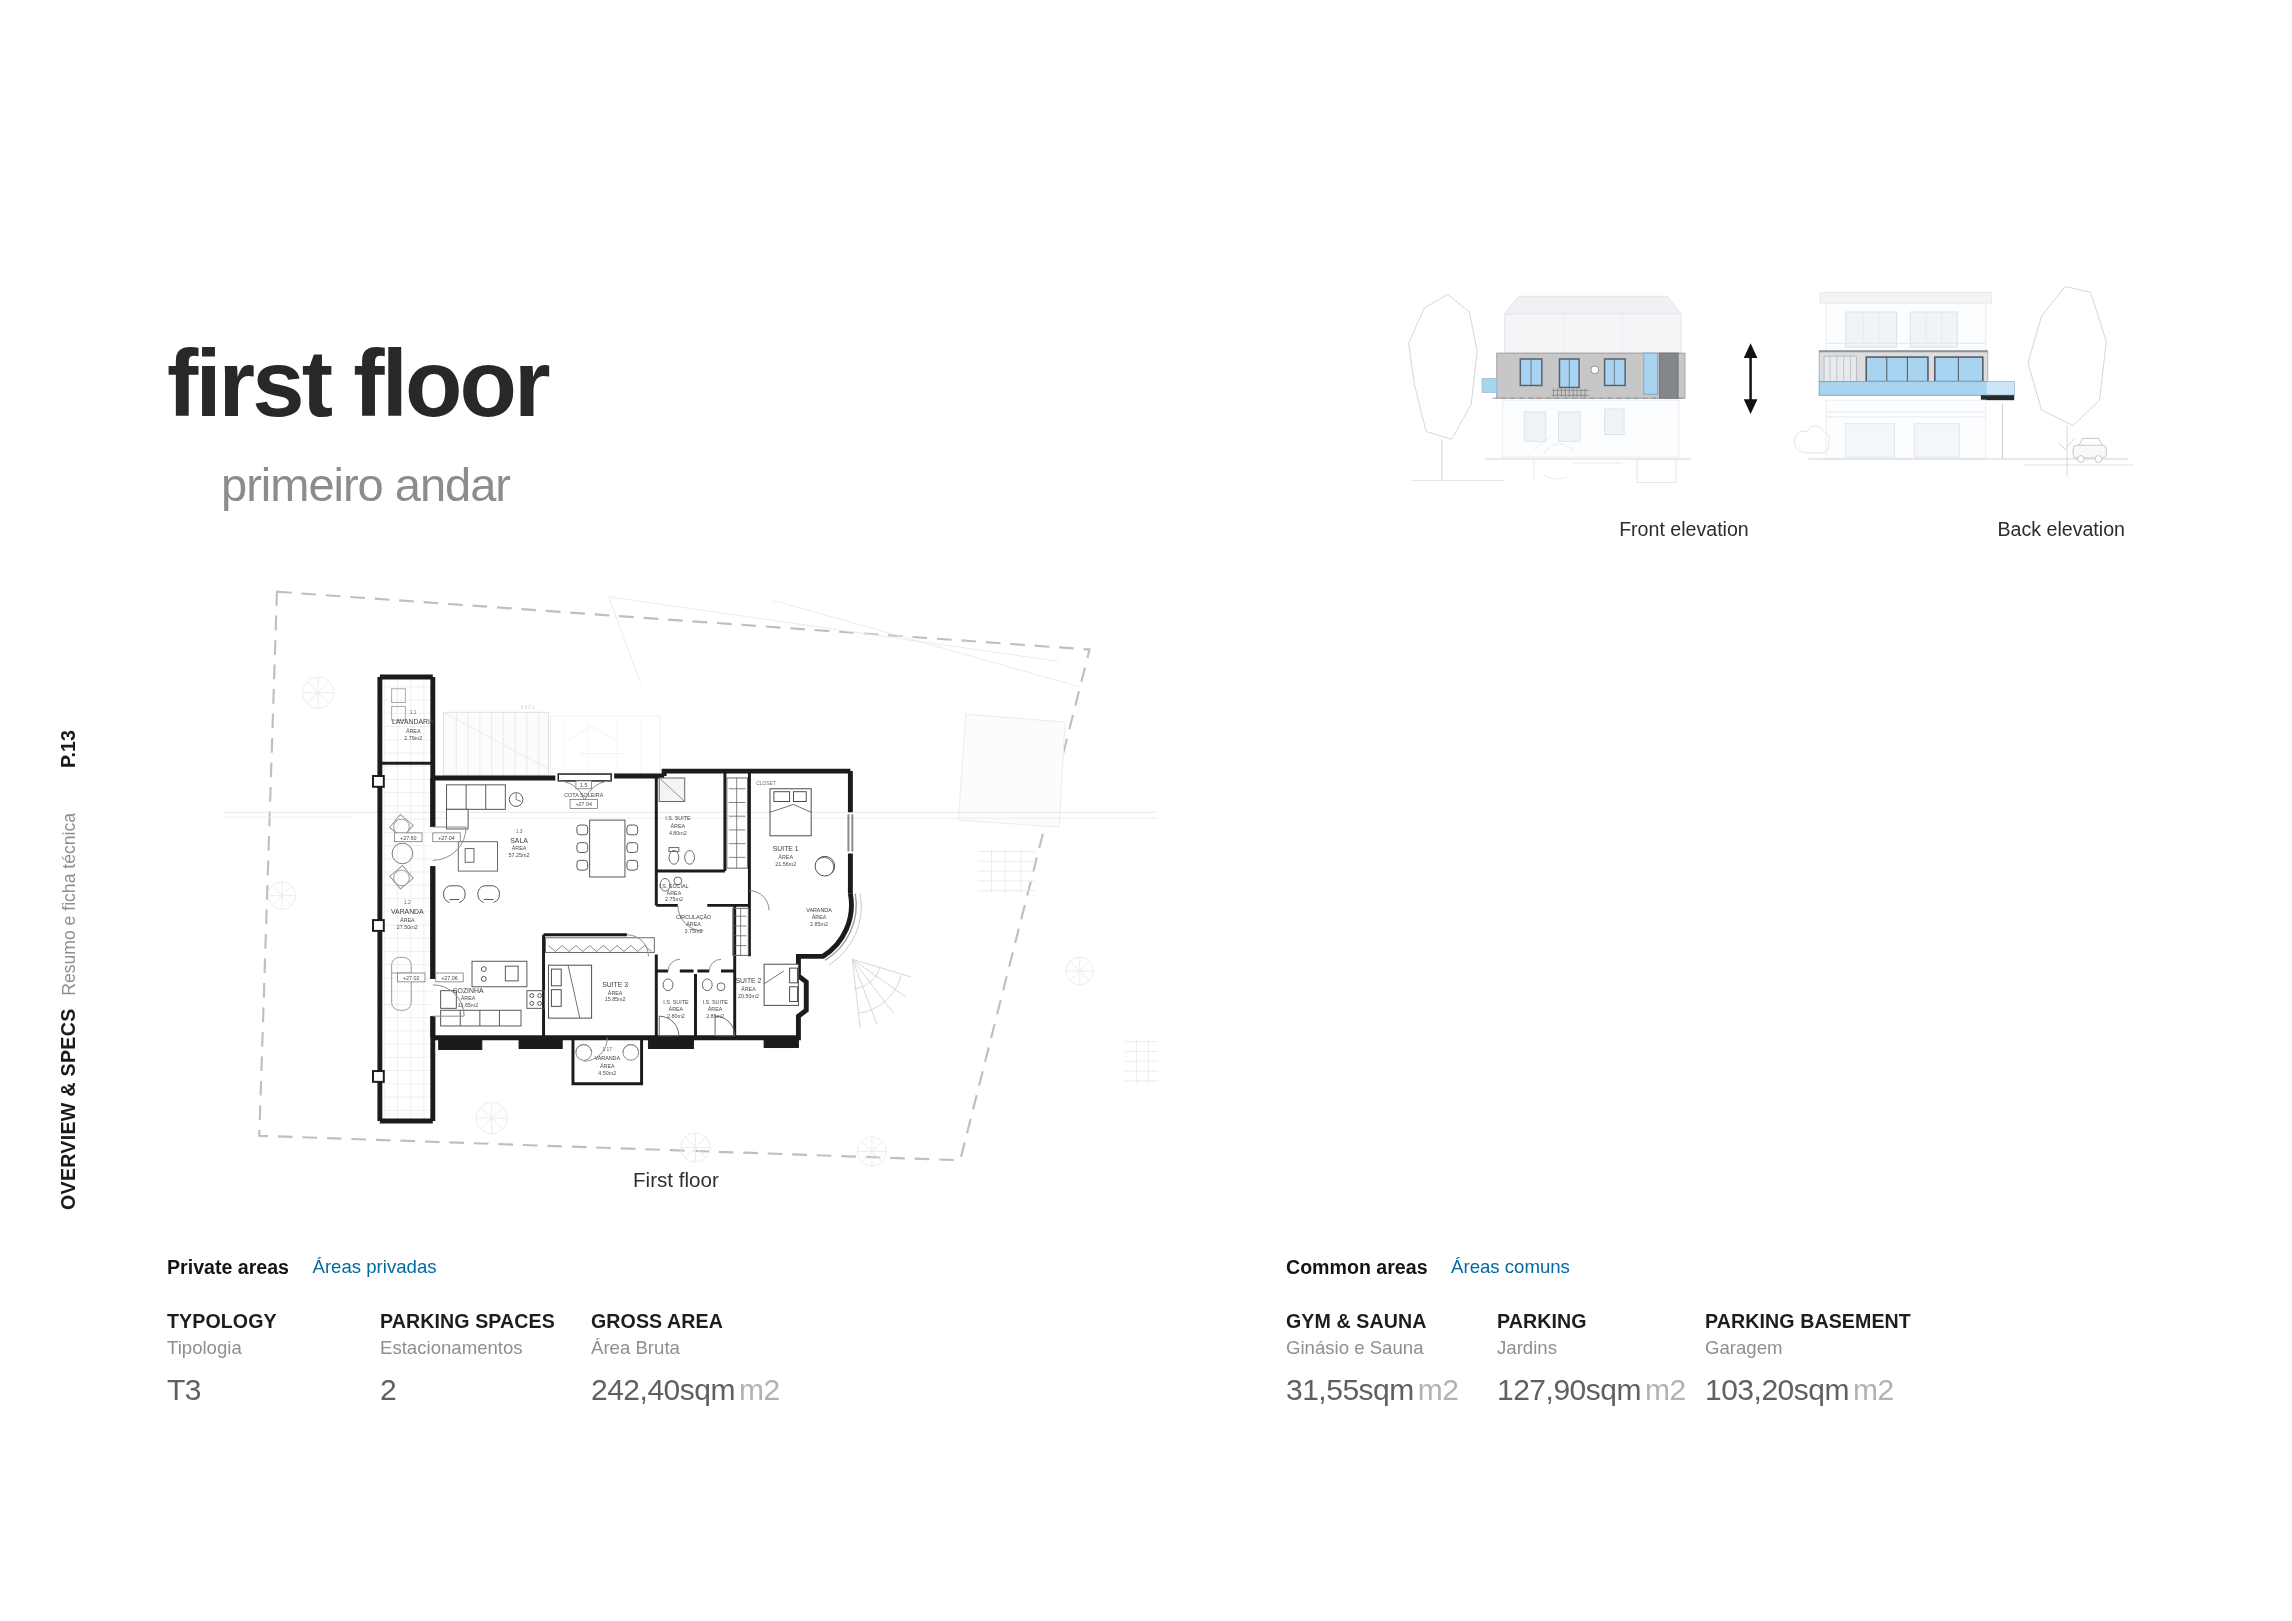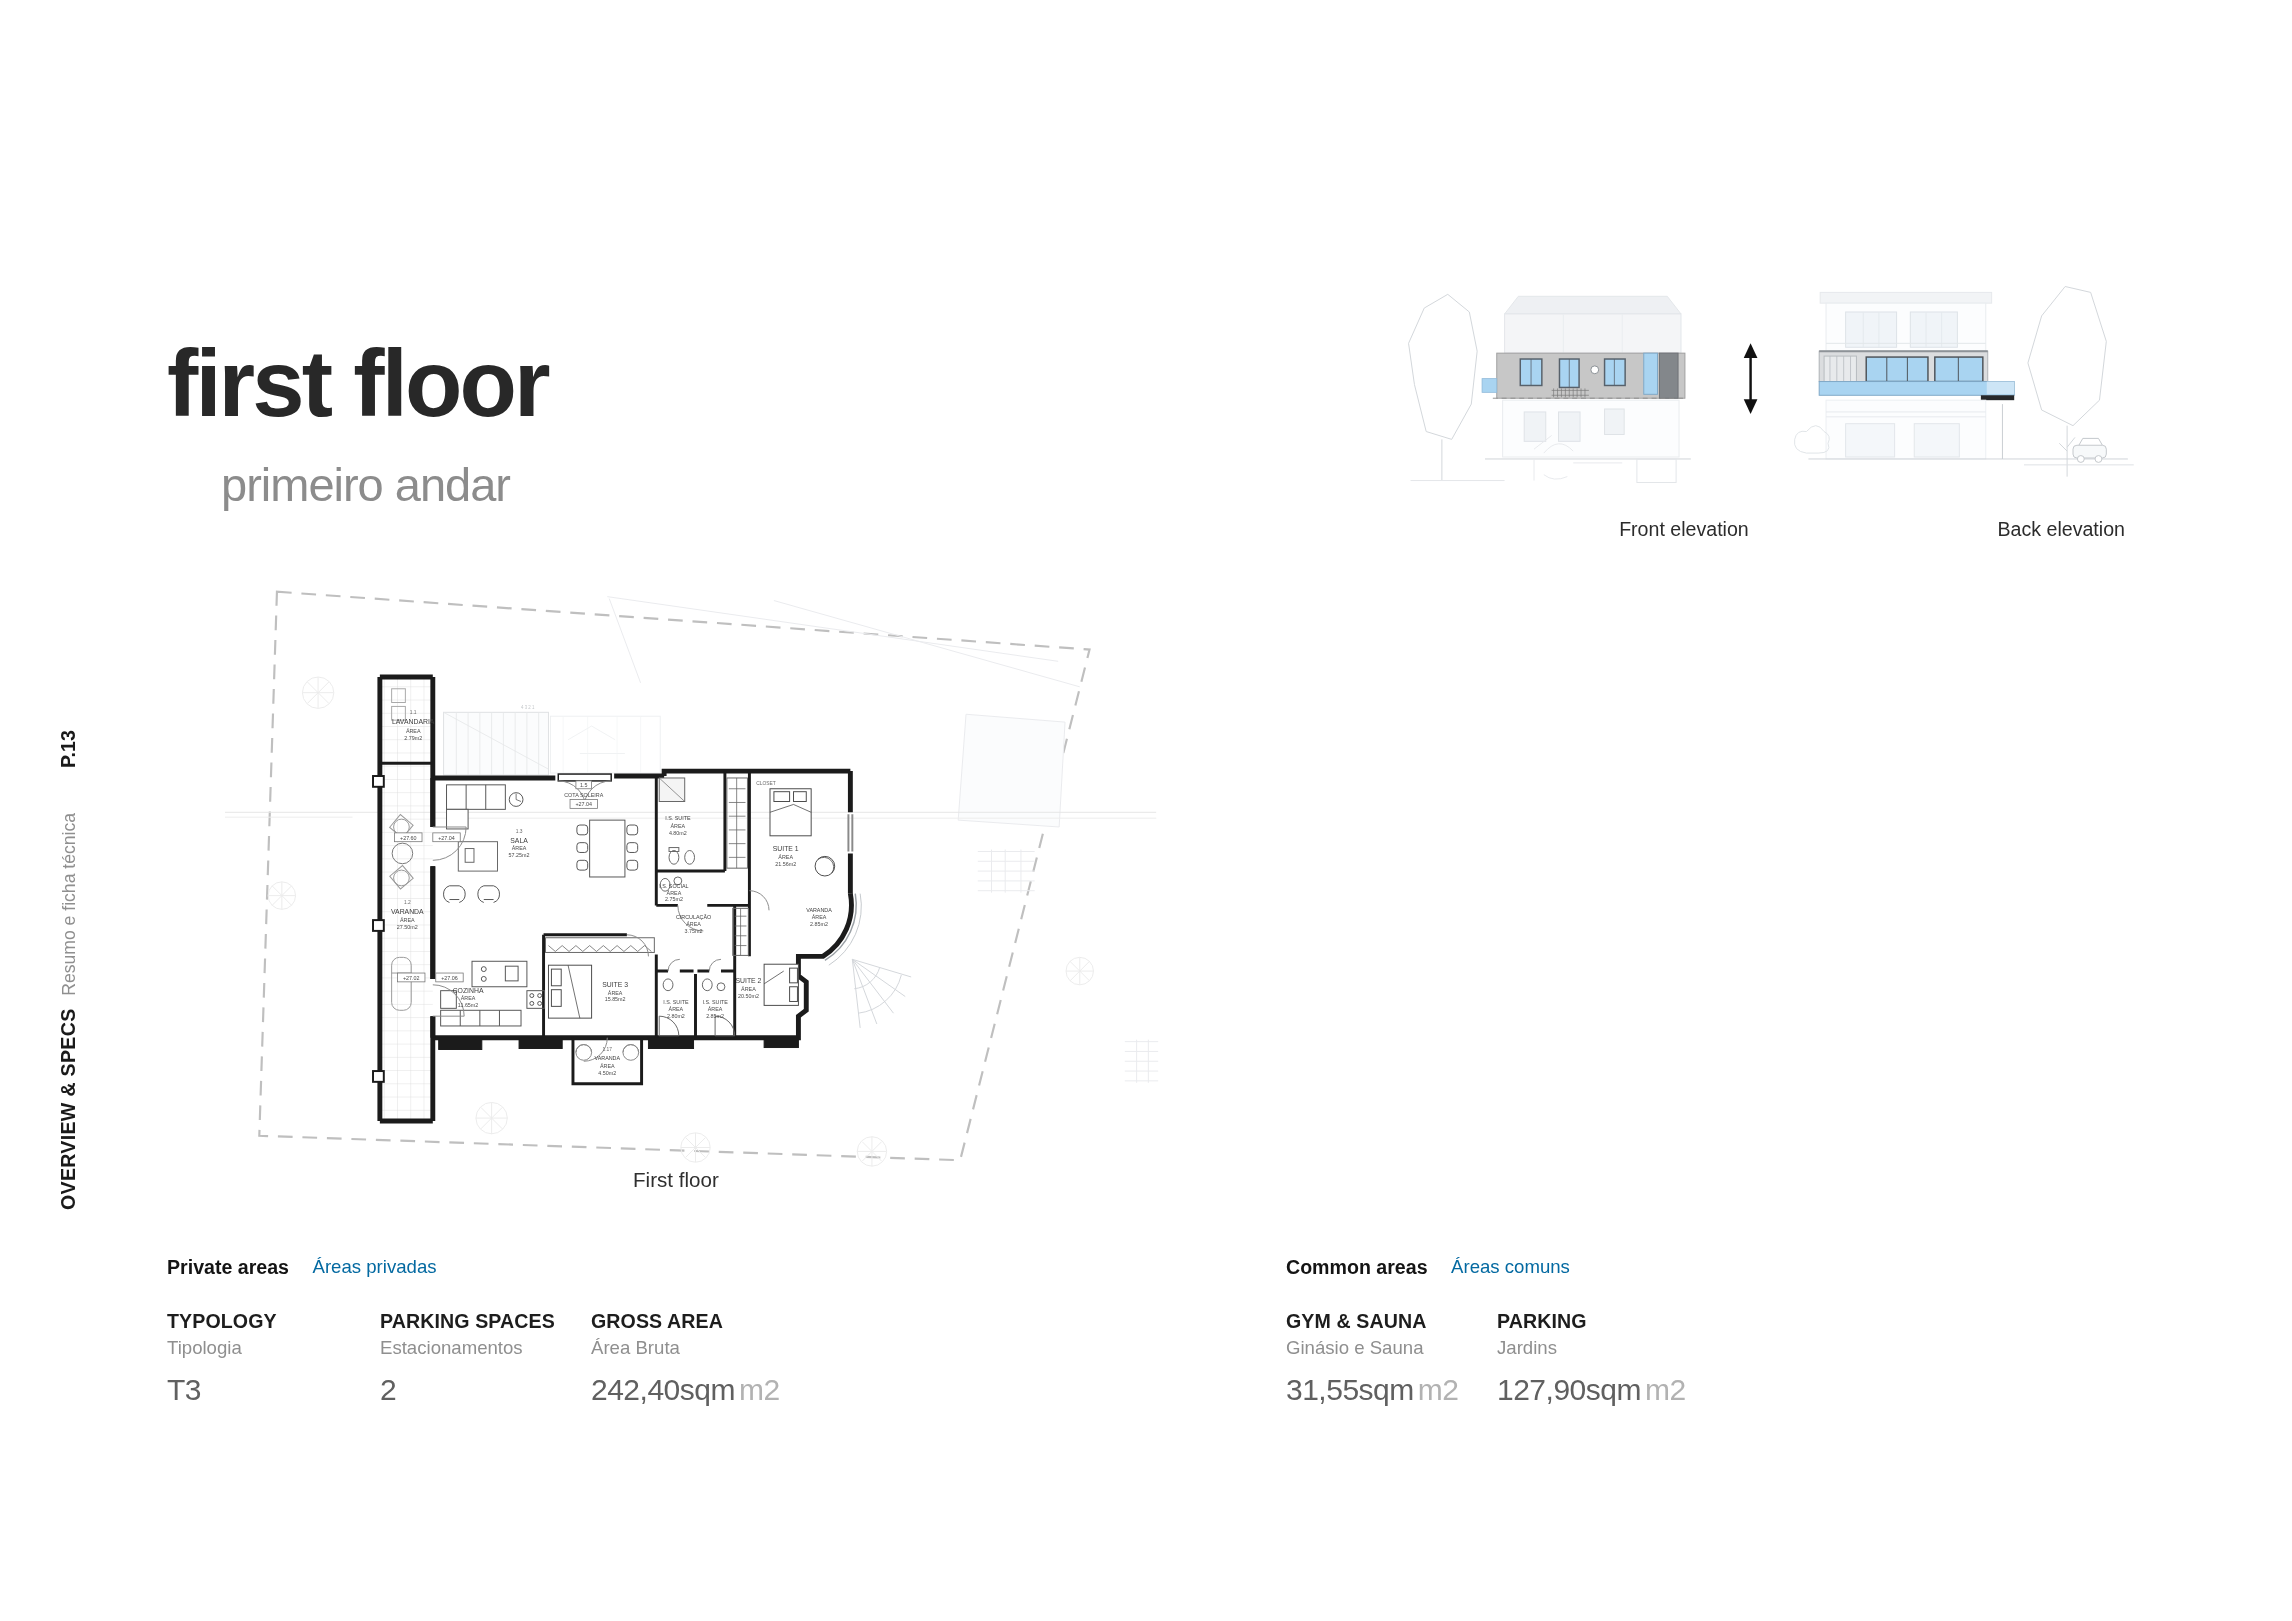--- a/index.html
+++ b/index.html
@@ -453,15 +453,20 @@
   <div class="spec-col" style="left:1286px;top:1310px">
     <div class="col-label">GYM &amp; SAUNA</div>
     <div class="col-sub">Ginásio e Sauna</div>
     <div class="col-value"><span>31,55sqm</span><span class="unit">m2</span></div>
   </div>
   <div class="spec-col" style="left:1497px;top:1310px">
     <div class="col-label">PARKING</div>
     <div class="col-sub">Jardins</div>
     <div class="col-value"><span>127,90sqm</span><span class="unit">m2</span></div>
   </div>
+  <div class="spec-col" style="left:1705px;top:1310px">
+    <div class="col-label">PARKING BASEMENT</div>
+    <div class="col-sub">Garagem</div>
+    <div class="col-value"><span>103,20sqm</span><span class="unit">m2</span></div>
+  </div>
 
 </div>
 
 
 </body></html>

